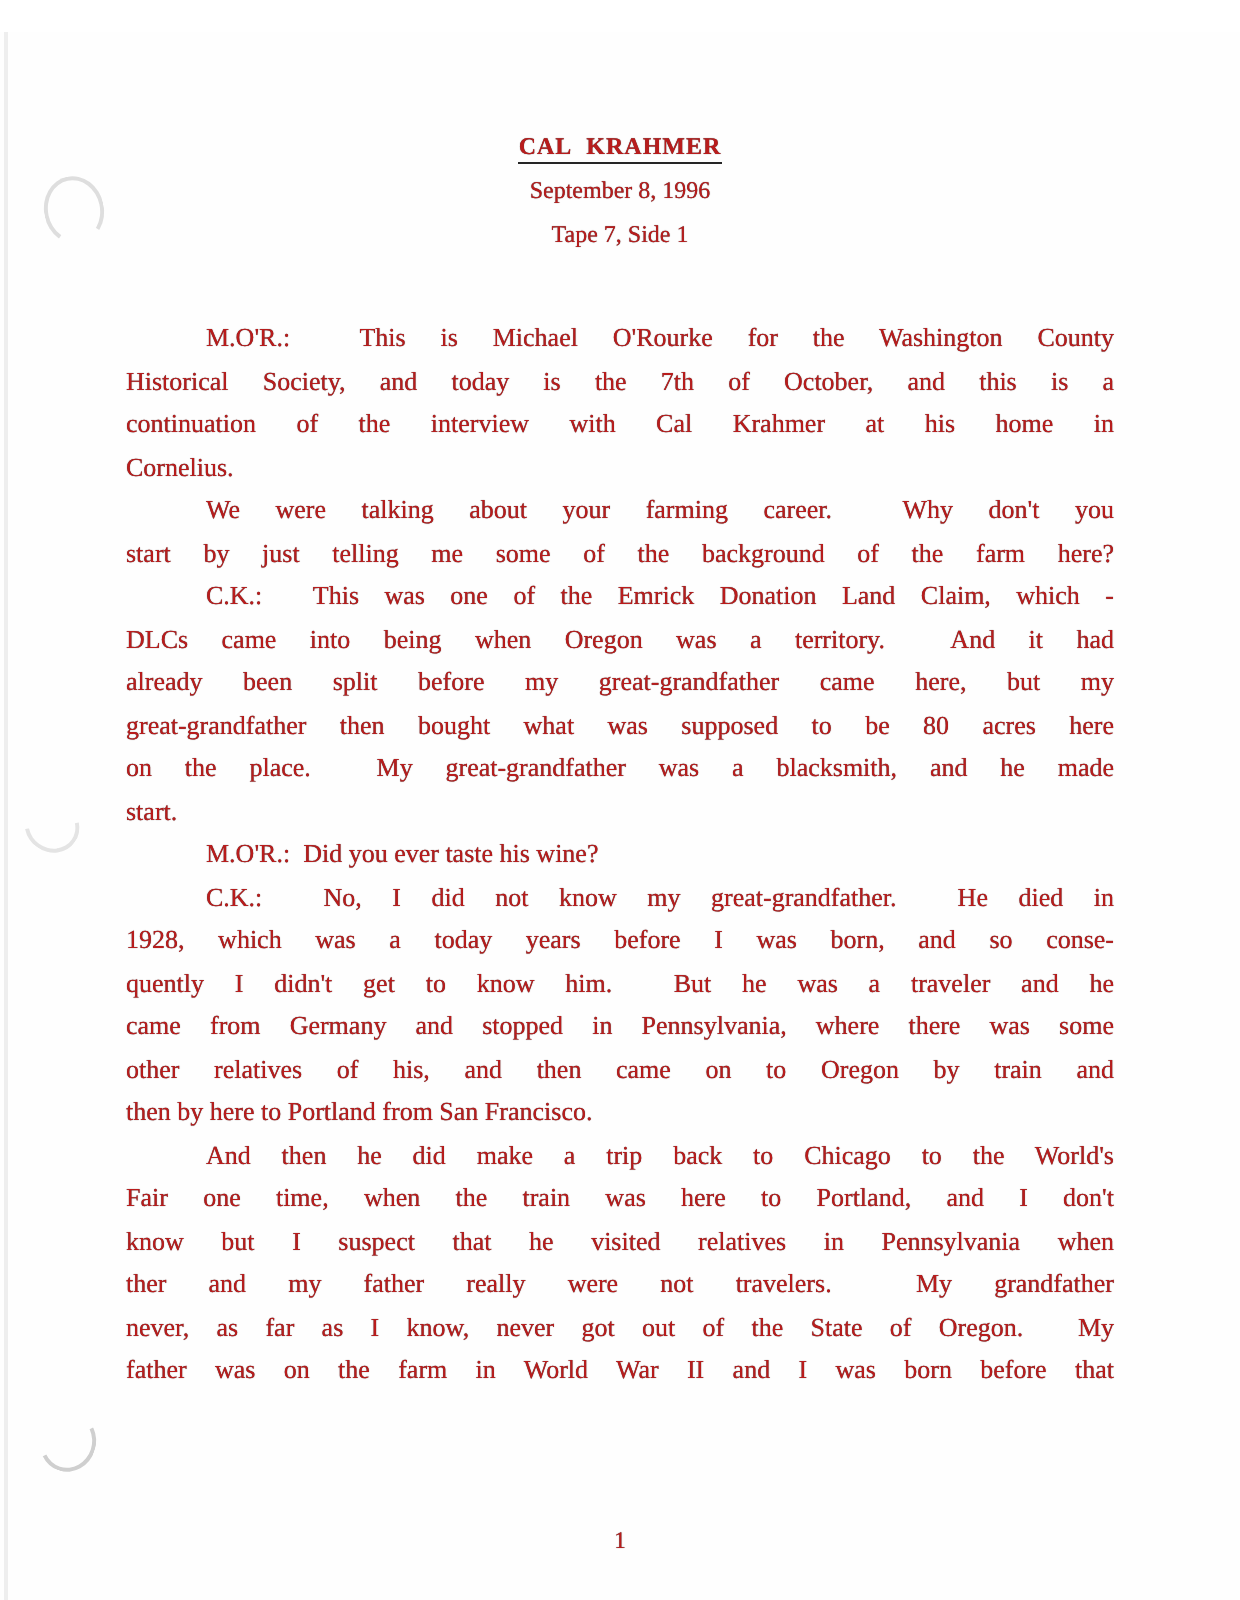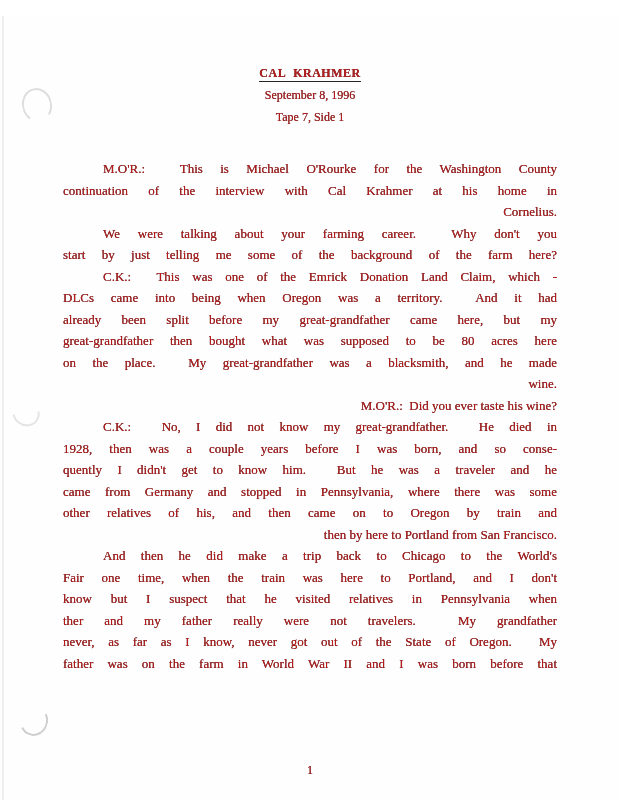--- a/index.html
+++ b/index.html
@@ -63,21 +63,21 @@
     border-bottom: 1.5px solid #262626;
     padding-bottom: 1px;
   }
   .doc-body {
     margin-top: 30px;
     font-size: 13px;
     text-shadow: 0 0 0.4px #333;
   }
   .line {
     line-height: 21.5px;
-    text-align: right;
+    text-align: left;
   }
   .line.j {
     text-align: justify;
     text-align-last: justify;
     -moz-text-align-last: justify;
     text-justify: inter-word;
   }
   .line.first { text-indent: 40px; }
   .page-number {
     position: absolute;
@@ -102,41 +102,42 @@
       <div class="doc-title">
         <span>CAL&nbsp; KRAHMER</span>
       </div>
       <div class="doc-date">September 8, 1996</div>
       <div class="doc-tape">Tape 7, Side 1</div>
     </div>
 
     <div class="doc-body">
         <div class="paragraph">
           <div class="line j first">M.O'R.:&nbsp; This is Michael O'Rourke for the Washington County</div>
+          <div class="line j">Historical Society, and today is the 7th of October, and this is a</div>
           <div class="line j">continuation of the interview with Cal Krahmer at his home in</div>
           <div class="line">Cornelius.</div>
         </div>
         <div class="paragraph">
           <div class="line j first">We were talking about your farming career.&nbsp; Why don't you</div>
           <div class="line j">start by just telling me some of the background of the farm here?</div>
         </div>
         <div class="paragraph">
           <div class="line j first">C.K.:&nbsp; This was one of the Emrick Donation Land Claim, which -</div>
           <div class="line j">DLCs came into being when Oregon was a territory.&nbsp; And it had</div>
           <div class="line j">already been split before my great-grandfather came here, but my</div>
           <div class="line j">great-grandfather then bought what was supposed to be 80 acres here</div>
           <div class="line j">on the place.&nbsp; My great-grandfather was a blacksmith, and he made</div>
-          <div class="line">wine.</div>
+          <div class="line">start.</div>
         </div>
         <div class="paragraph">
           <div class="line first">M.O'R.:&nbsp; Did you ever taste his wine?</div>
         </div>
         <div class="paragraph">
           <div class="line j first">C.K.:&nbsp; No, I did not know my great-grandfather.&nbsp; He died in</div>
-          <div class="line j">1928, then was a couple years before I was born, and so conse-</div>
+          <div class="line j">1928, which was a today years before I was born, and so conse-</div>
           <div class="line j">quently I didn't get to know him.&nbsp; But he was a traveler and he</div>
           <div class="line j">came from Germany and stopped in Pennsylvania, where there was some</div>
           <div class="line j">other relatives of his, and then came on to Oregon by train and</div>
           <div class="line">then by here to Portland from San Francisco.</div>
         </div>
         <div class="paragraph">
           <div class="line j first">And then he did make a trip back to Chicago to the World's</div>
           <div class="line j">Fair one time, when the train was here to Portland, and I don't</div>
           <div class="line j">know but I suspect that he visited relatives in Pennsylvania when</div>
           <div class="line j">ther and my father really were not travelers.&nbsp; My grandfather</div>

